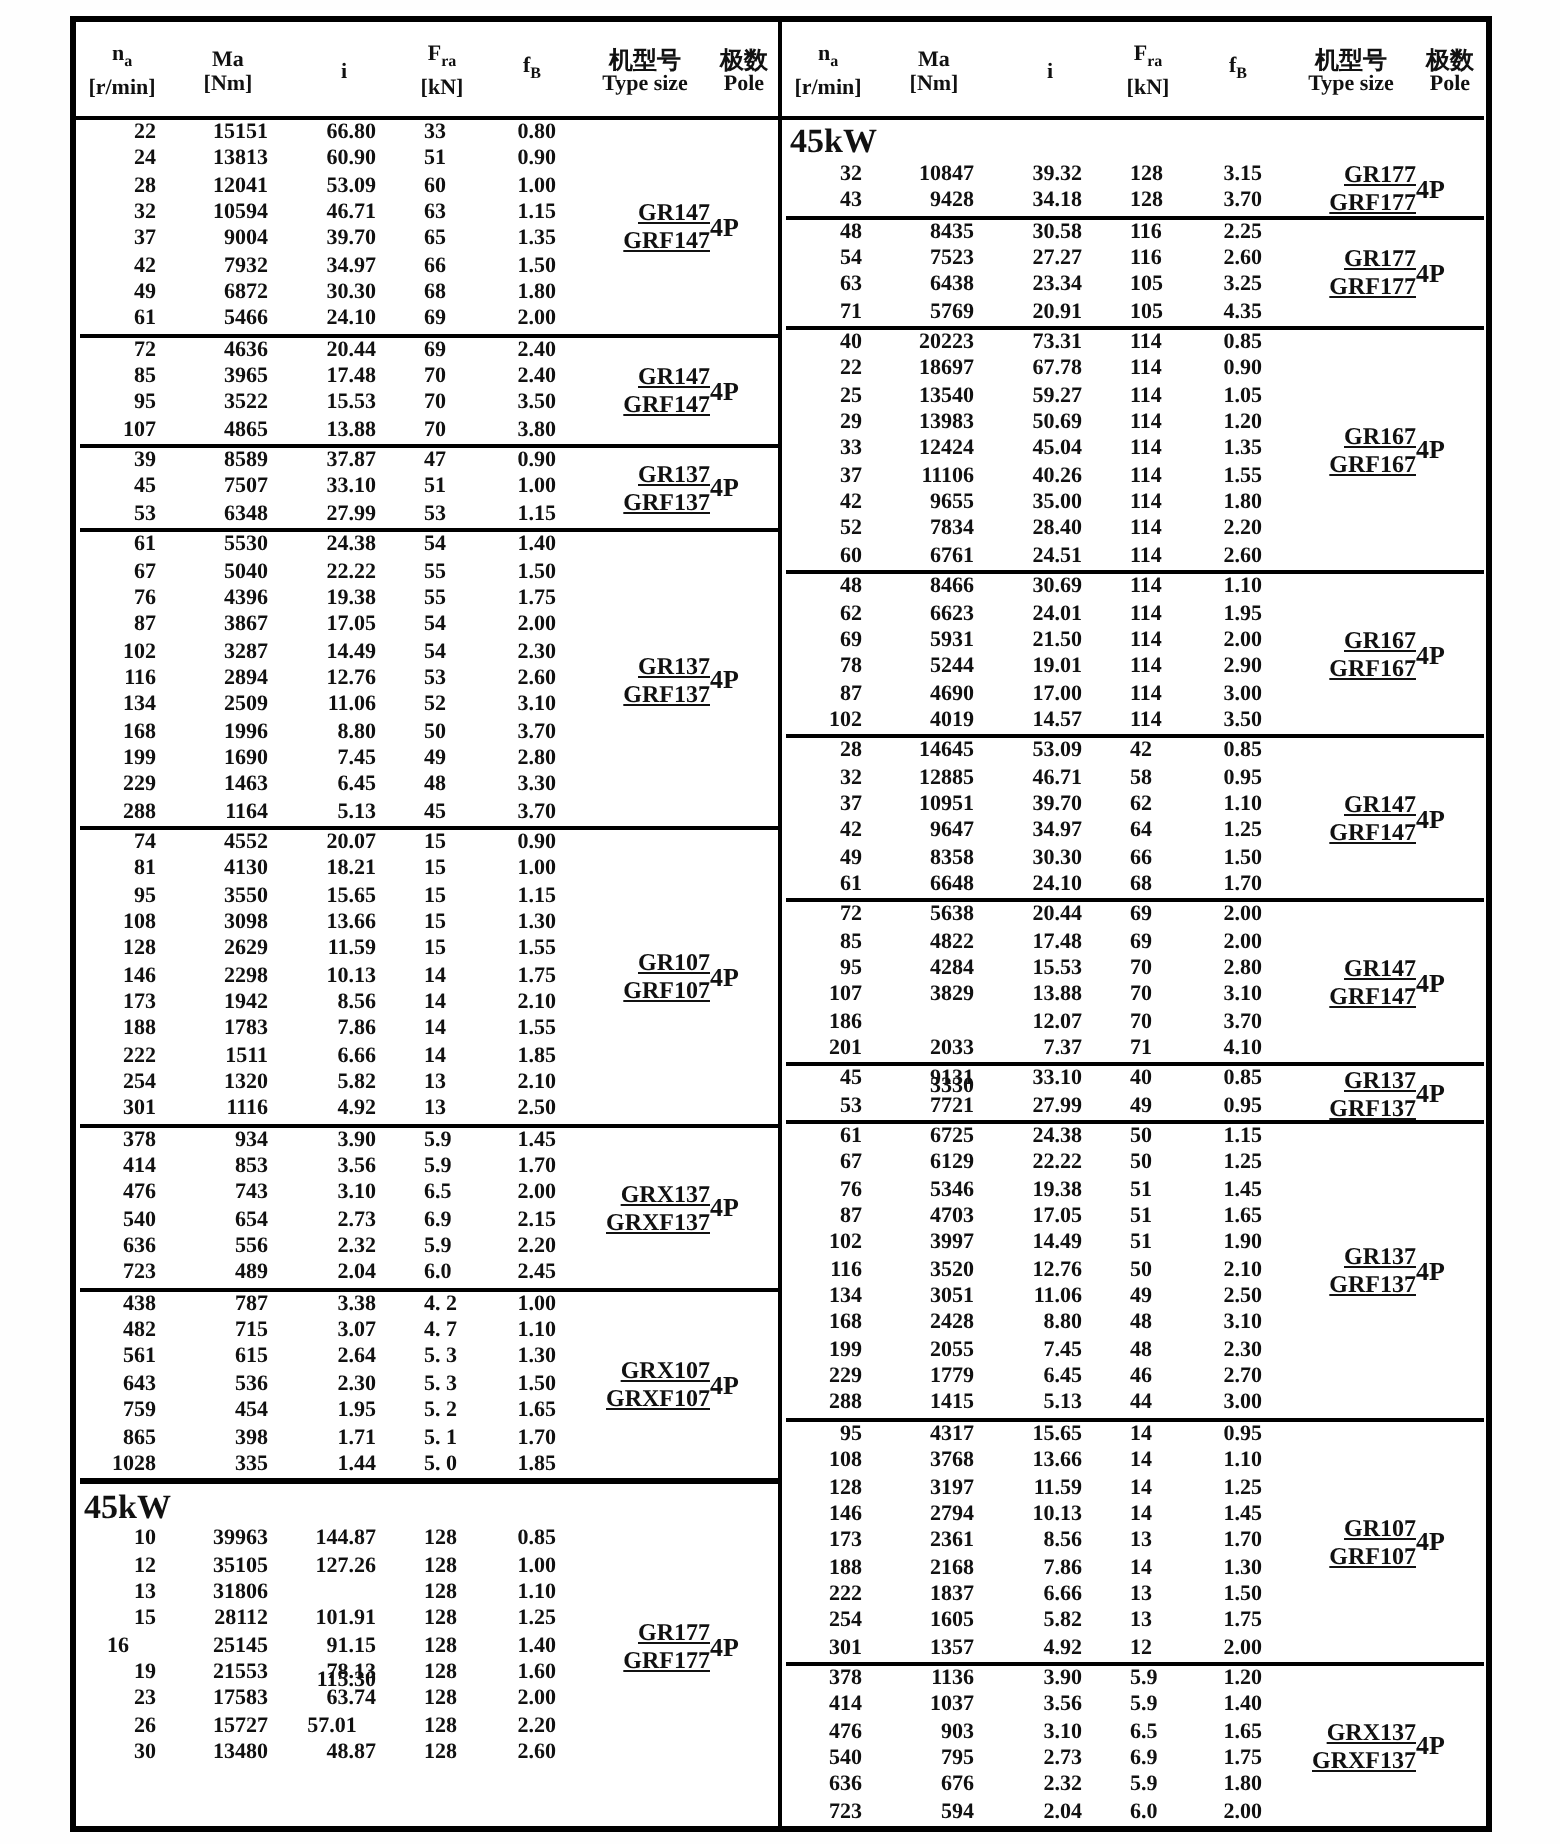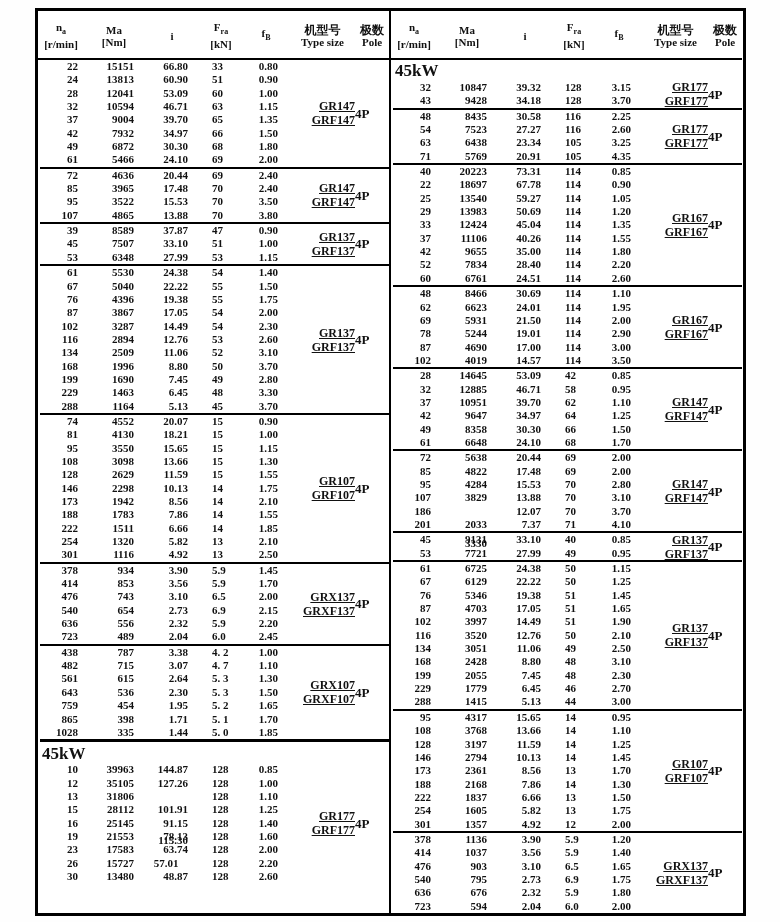--- a/index.html
+++ b/index.html
@@ -396,21 +396,21 @@
             <div class="cell c0" style="grid-area: 3 / 1;">13</div>
             <div class="cell c1" style="grid-area: 3 / 2;">31806</div>
             <div class="cell c2" style="grid-area: 3 / 3; margin-top: 44px;">115.30</div>
             <div class="cell c3" style="grid-area: 3 / 4;">128</div>
             <div class="cell c4" style="grid-area: 3 / 5;">1.10</div>
             <div class="cell c0" style="grid-area: 4 / 1;">15</div>
             <div class="cell c1" style="grid-area: 4 / 2;">28112</div>
             <div class="cell c2" style="grid-area: 4 / 3;">101.91</div>
             <div class="cell c3" style="grid-area: 4 / 4;">128</div>
             <div class="cell c4" style="grid-area: 4 / 5;">1.25</div>
-            <div class="cell c0" style="grid-area: 5 / 1;">16</div>
+            <div class="cell c0" style="grid-area: 5 / 1; text-align: center;">16</div>
             <div class="cell c1" style="grid-area: 5 / 2;">25145</div>
             <div class="cell c2" style="grid-area: 5 / 3;">91.15</div>
             <div class="cell c3" style="grid-area: 5 / 4;">128</div>
             <div class="cell c4" style="grid-area: 5 / 5;">1.40</div>
             <div class="cell c0" style="grid-area: 6 / 1;">19</div>
             <div class="cell c1" style="grid-area: 6 / 2;">21553</div>
             <div class="cell c2" style="grid-area: 6 / 3;">78.13</div>
             <div class="cell c3" style="grid-area: 6 / 4;">128</div>
             <div class="cell c4" style="grid-area: 6 / 5;">1.60</div>
             <div class="cell c0" style="grid-area: 7 / 1;">23</div>

